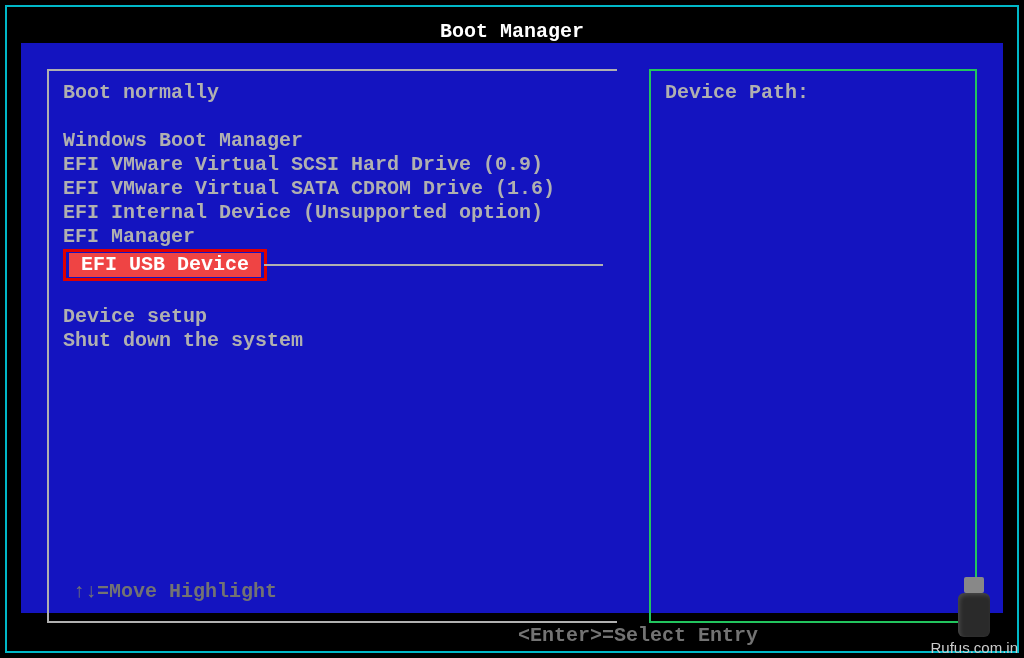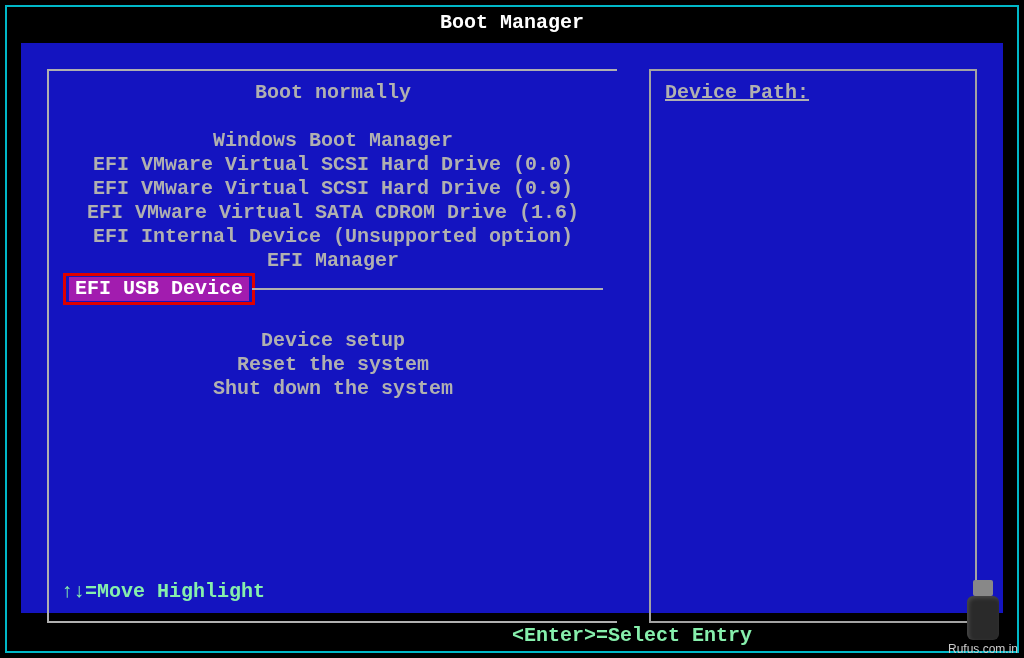--- a/index.html
+++ b/index.html
@@ -12,112 +12,108 @@
       color:#b0b0b0;
       position:relative;
       overflow:hidden;
     }
     .outer-frame {
       position:absolute;
       left:5px; top:5px; right:5px; bottom:5px;
       border:2px solid #00b8c8;
       background:#000;
     }
-    .title-bar { text-align:center; color:#fff; padding:4px 0 2px 0; }
+    .title-bar { text-align:center; color:#fff; padding:13px 0 2px 0; }
     .blue-area {
       position:absolute;
       left:14px; right:14px; top:36px; bottom:38px;
       background:#1414c0;
     }
     .left-panel {
       position:absolute;
       left:26px; top:26px;
       width:570px; height:554px;
       border:2px solid #b0b0b0;
       border-right:none;
       padding:10px 14px;
-      text-align:center;
     }
     .right-panel {
       position:absolute;
       right:26px; top:26px;
       width:328px; height:554px;
-      border:2px solid #a3a3a3;
+      border:2px solid #22c55e;
       padding:10px 14px;
-      text-decoration:underline;
     }
     .entry { line-height:24px; white-space:nowrap; cursor:pointer; }
     .spacer { height:24px; }
     .selected-wrap {
       display:flex; align-items:center;
     }
     .selected {
-      background:#a21caf;
+      background:#ef4444;
       color:#fff;
-      padding:0 6px;
+      padding:0 12px;
       display:inline-block;
     }
     .red-box {
       border:3px solid #e00000;
       display:inline-block;
       padding:1px 3px;
     }
     .connector {
       flex:1;
       height:2px;
       background:#b0b0b0;
       margin-left:-3px;
     }
     .info-title { color:#b0b0b0; line-height:24px; }
     .info-text { color:#b0b0b0; word-break:break-all; line-height:24px; }
     .help-bar {
       position:absolute;
-      left:14px; right:14px; bottom:4px;
-      color:#86efac;
+      left:26px; right:14px; bottom:4px;
+      color:#737373;
       display:flex;
       padding:0 40px;
     }
     .help-left { flex:1; }
     .help-center { flex:1; text-align:left;margin-top:44px; }
     .watermark {
       position:absolute;
       right:6px; bottom:2px;
       display:flex; flex-direction:column; align-items:center;
     }
     .usb-icon { width:48px; height:60px; position:relative; }
     .usb-body { position:absolute; width:32px; height:44px; background:#2a2a2a; border-radius:6px; bottom:0; left:8px; box-shadow:inset 2px 2px 4px rgba(255,255,255,0.15); }
     .usb-plug { position:absolute; width:20px; height:16px; background:#888; top:0; left:14px; border-radius:2px; }
-    .wm-text { font-size:12px; color:#ccc; font-family:Arial,sans-serif; font-weight:normal; margin-top:2px; }
+    .wm-text { font-size:15px; color:#ccc; font-family:Arial,sans-serif; font-weight:normal; margin-top:2px; }
   </style>
 </head>
 <body>
 
 <div class="outer-frame">
   <div class="title-bar">Boot Manager</div>
 
   <div class="blue-area">
 
     <div class="left-panel">
       <div class="entry">Boot normally</div>
       <div class="spacer"></div>
       <div class="entry">Windows Boot Manager</div>
-      <div class="entry">EFI VMware Virtual SCSI Hard Drive (0.0)</div>
       <div class="entry">EFI VMware Virtual SCSI Hard Drive (0.9)</div>
       <div class="entry">EFI VMware Virtual SATA CDROM Drive (1.6)</div>
       <div class="entry">EFI Internal Device (Unsupported option)</div>
       <div class="entry">EFI Manager</div>
       <div class="selected-wrap">
         <span class="red-box">
           <span class="selected entry">EFI USB Device</span>
         </span>
         <div class="connector"></div>
       </div>
       <div class="spacer"></div>
       <div class="entry">Device setup</div>
-      <div class="entry">Reset the system</div>
       <div class="entry">Shut down the system</div>
     </div>
 
     <div class="right-panel">
       <div class="info-title">Device Path:</div>
     </div>
 
   </div>
 
   <div class="help-bar">

